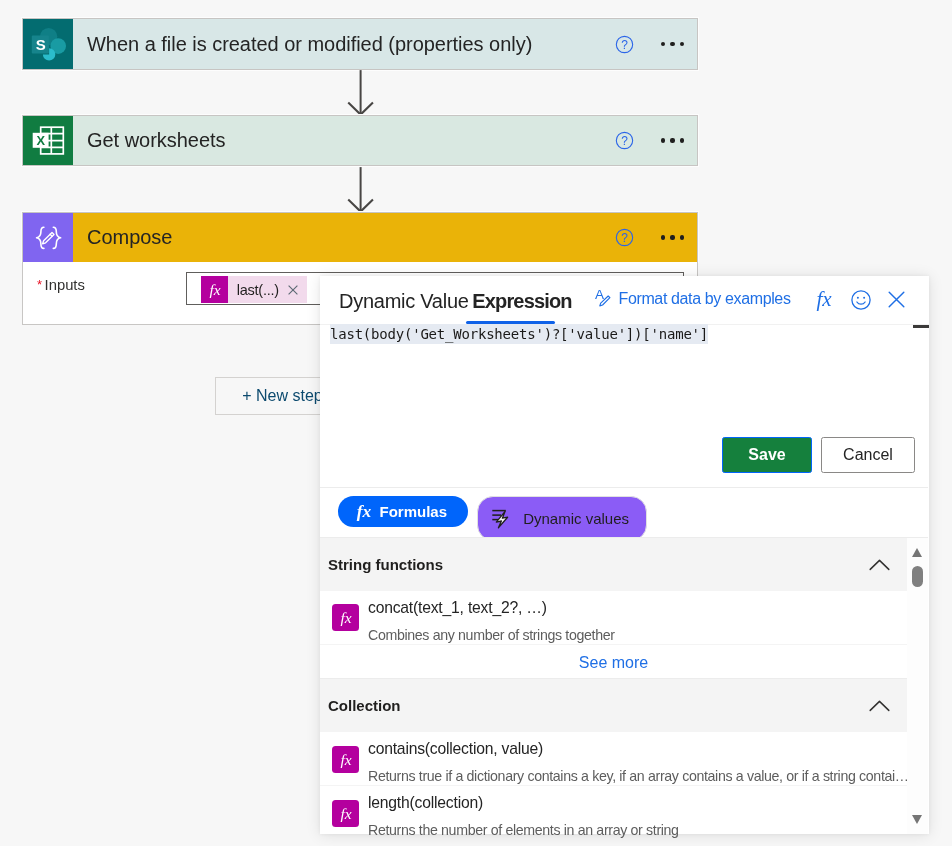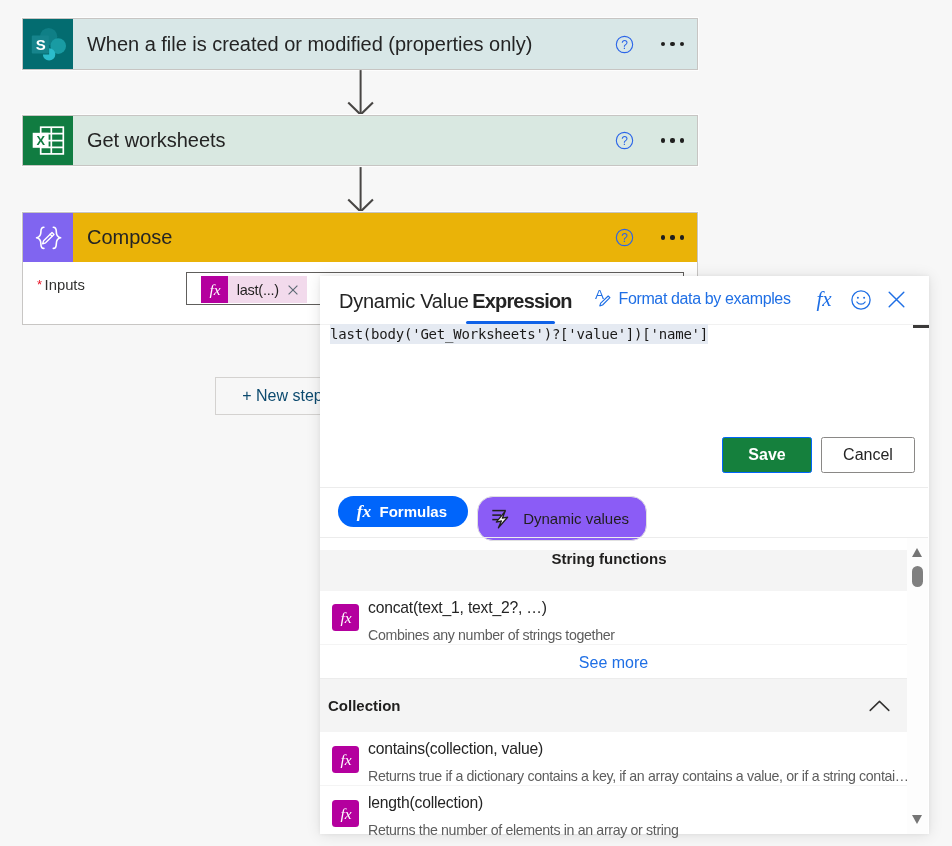--- a/index.html
+++ b/index.html
@@ -279,21 +279,21 @@
             <path d="M1.3 12.6 H7.5"></path>
           </g>
           <path d="M14.1 4.3 L5.3 15.1 L10.4 14.0 L7.4 20.8 L16.6 10.2 L11.4 11.2 Z" fill="#f2f2f2" stroke="#201f1e" stroke-width="1.3" stroke-linejoin="round"></path>
         </svg>
       </span>
       <span>Dynamic values</span>
     </div>
 
     <div class="sep" style="left:0;top:261px;width:608px;"></div>
 
-    <div class="grouphdr" style="left:0px;top:274px;width:587px;height:53px;padding:0 17px 0 8px;flex-direction:column;">
+    <div class="grouphdr" style="left:0px;top:262px;width:587px;height:53px;padding:0 17px 0 8px;">
       <span>String functions</span>
       <span style="display:flex;">
         <svg width="21" height="12" viewBox="0 0 21 12">
             <path d="M1.2 10.4 L10.5 1.4 L19.8 10.4" fill="none" stroke="#323130" stroke-width="1.5" stroke-linecap="round" stroke-linejoin="round"></path>
           </svg>
       </span>
     </div>
 
     <div class="fnrow" style="left:0px;top:315px;width:587px;height:54px;border-bottom:1px solid #f4f4f4;">
       <div class="fn-ic" style="left:12px;top:13px;">

